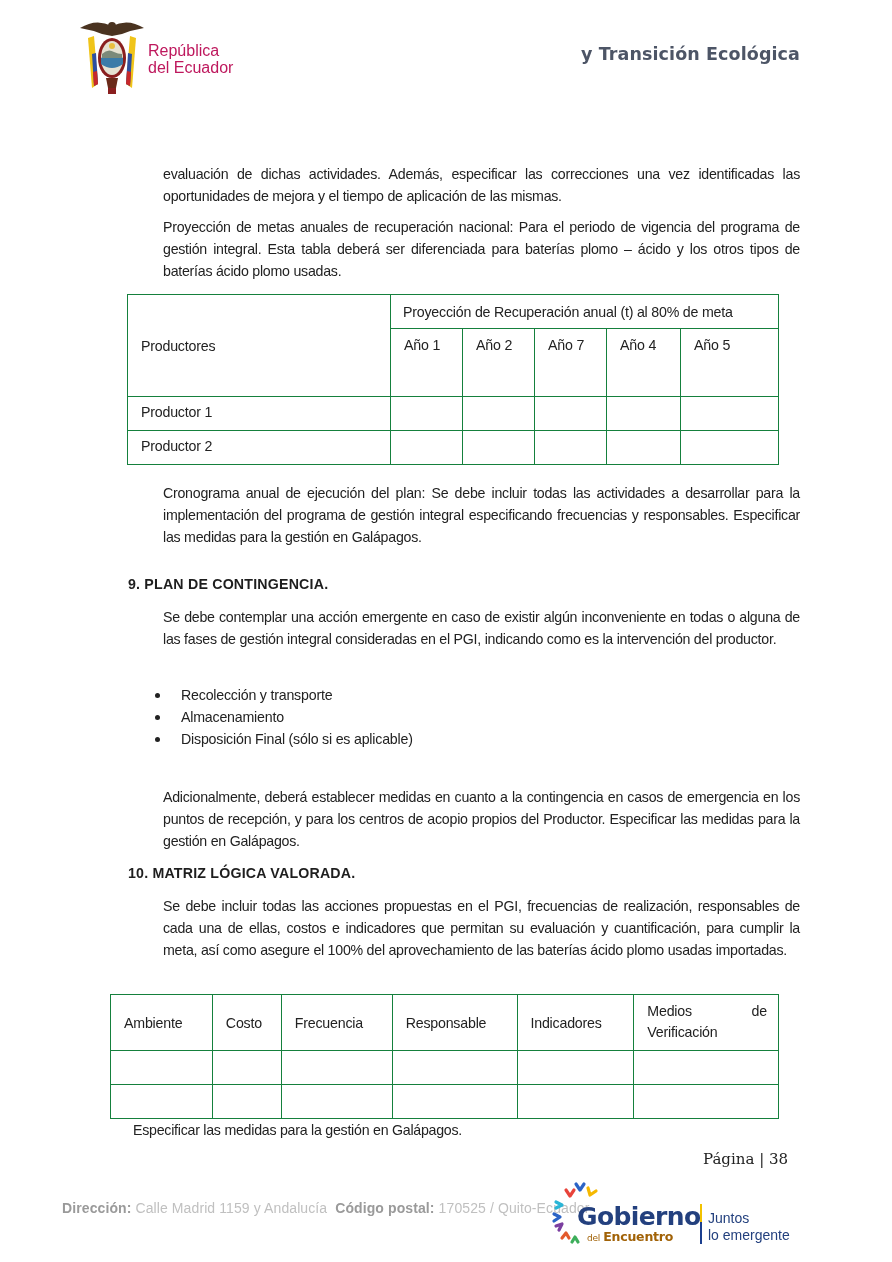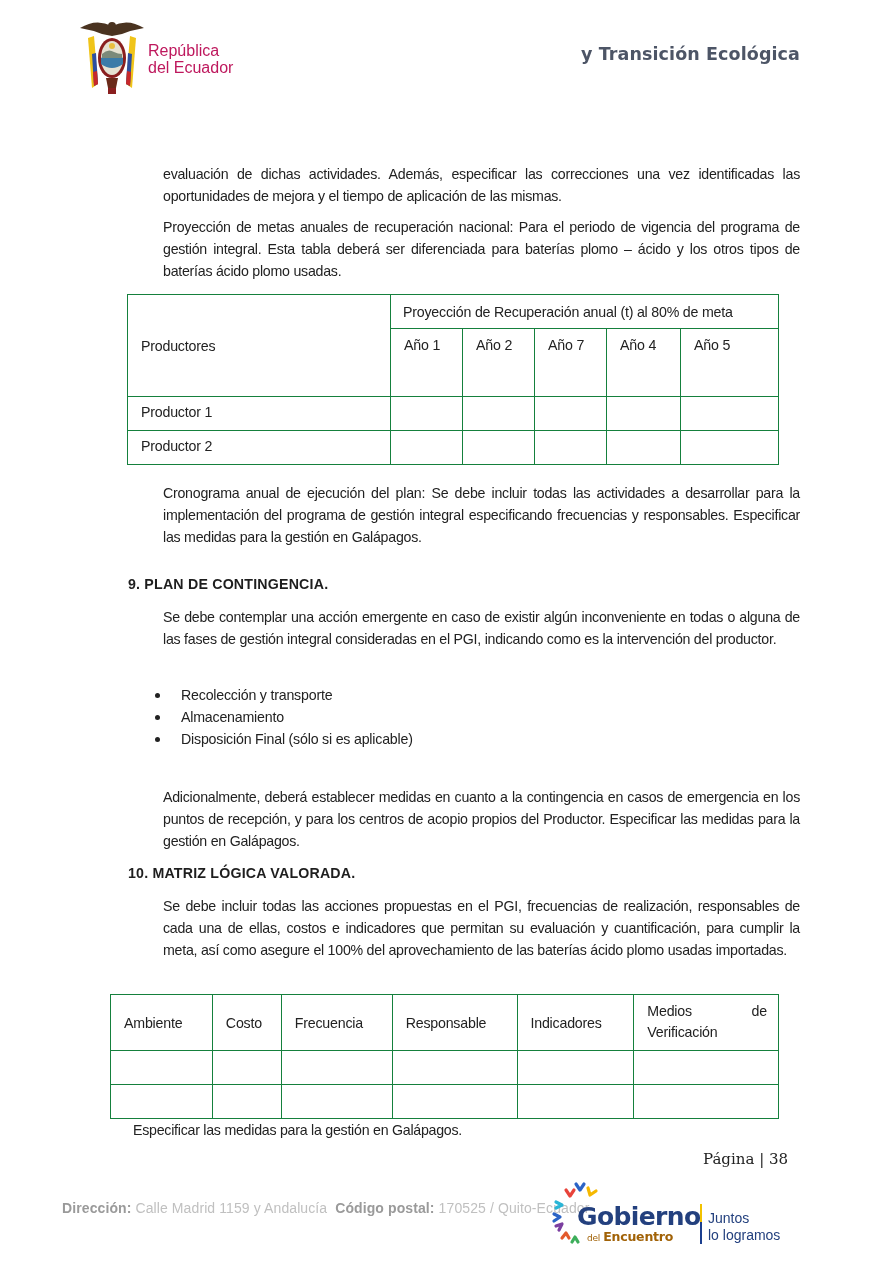--- a/index.html
+++ b/index.html
@@ -223,15 +223,15 @@
       <path d="M22 64 L25 59 L28 64" stroke="#3dae5b"></path>
     </g>
   </svg>
   <div class="gob-word">Gobierno</div>
   <div class="gob-sub">
     <span class="del">del</span><span>Encuentro</span>
   </div>
   <div class="gob-bar"></div>
   <div class="juntos">
     <div>Juntos</div>
-    <div>lo logramos</div>
+    <div>lo emergente</div>
   </div>
 </div>
 
 </body></html>

